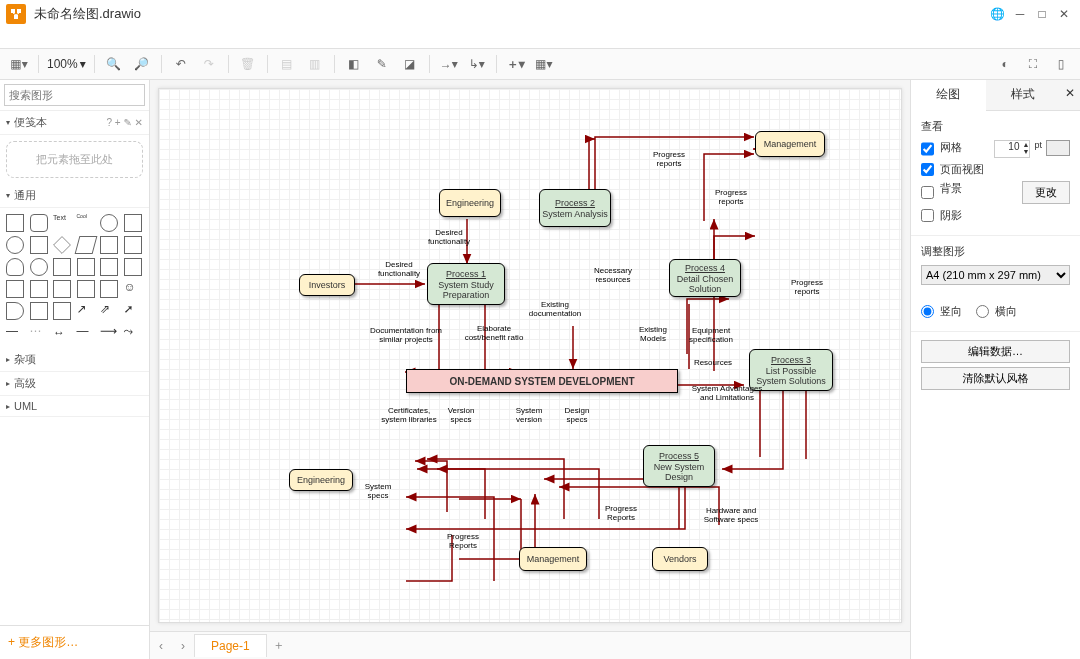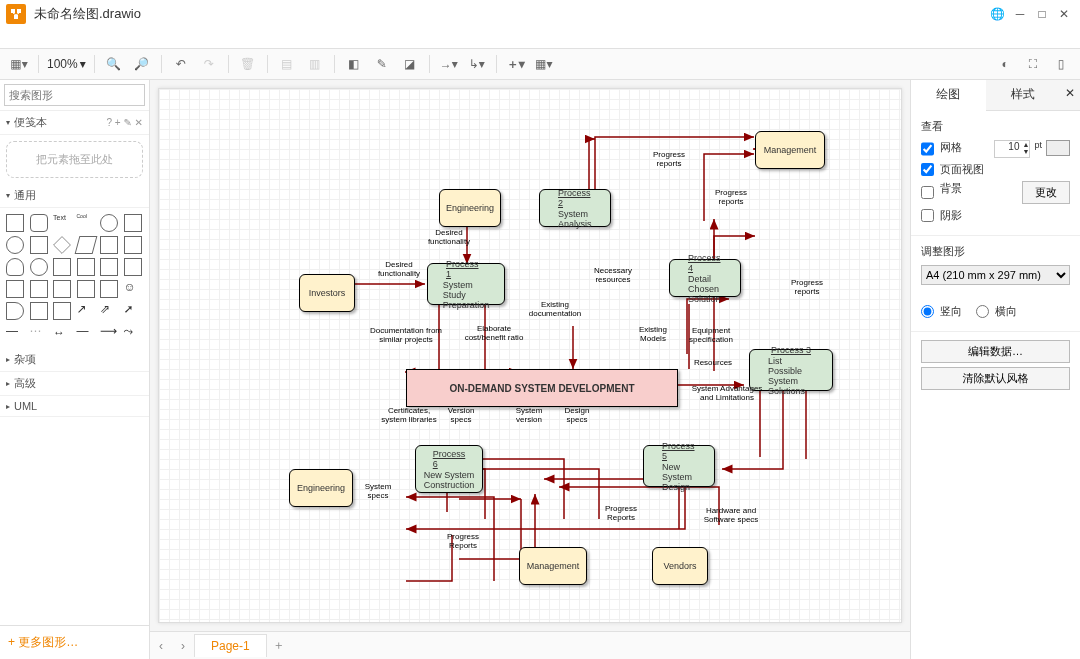--- a/index.html
+++ b/index.html
@@ -33,21 +33,21 @@
   linear-gradient(#f0f0f0 1px, transparent 1px),
   linear-gradient(90deg, #f0f0f0 1px, transparent 1px),
   linear-gradient(#e8e8e8 1px, transparent 1px),
   linear-gradient(90deg, #e8e8e8 1px, transparent 1px);
   background-size: 10px 10px, 10px 10px, 50px 50px, 50px 50px;
   background-color: #fff;
   border: 1px solid #ddd;
   margin: 8px;
   box-shadow: 0 0 4px rgba(0,0,0,0.1);
 }
-.box { position: absolute; border: 1.5px solid #000; border-radius: 6px; font-size: 9px; display: flex; flex-direction: column; align-items: center; justify-content: center; padding: 18px; box-shadow: 2px 2px 3px rgba(0,0,0,0.3); }
+.box { position: absolute; border: 1.5px solid #000; border-radius: 6px; font-size: 9px; text-align: center; display: flex; flex-direction: column; align-items: center; justify-content: center; padding: 2px; box-shadow: 2px 2px 3px rgba(0,0,0,0.3); }
 .box.green { background: #d5e8d4; }
 .box.yellow { background: #fff2cc; }
 .box.pink { background: #f8cecc; border-radius: 0; font-weight: bold; font-size: 10px; }
 .box .heading { text-decoration: underline; font-weight: 500; margin-bottom: 1px; }
 .lbl { position: absolute; font-size: 8px; color: #000; text-align: center; line-height: 1.1; }
 .tabs { height: 28px; border-top: 1px solid #e0e0e0; display: flex; align-items: center; background: #fafafa; }
 .tab-arrow { width: 22px; text-align: center; color: #888; cursor: pointer; }
 .tab { padding: 4px 16px; background: #fff; border: 1px solid #e0e0e0; border-bottom: none; color: #f08705; font-size: 12px; cursor: pointer; }
 .tab-add { width: 24px; text-align: center; color: #888; cursor: pointer; }
 .sidebar-right { width: 170px; border-left: 1px solid #e0e0e0; background: #fff; display: flex; flex-direction: column; }
@@ -263,24 +263,20 @@
           <span>System Analysis</span>
         </div>
       <div class="box green" style="left:510px;top:170px;width:72px;height:38px">
           <span class="heading">Process 4</span>
           <span>Detail Chosen Solution</span>
         </div>
       <div class="box green" style="left:590px;top:260px;width:84px;height:42px">
           <span class="heading">Process 3</span>
           <span>List Possible System Solutions</span>
         </div>
-      <div class="box green" style="left:256px;top:356px;width:68px;height:48px">
-          <span class="heading">Process 6</span>
-          <span>New System Construction</span>
-        </div>
       <div class="box green" style="left:484px;top:356px;width:72px;height:42px">
           <span class="heading">Process 5</span>
           <span>New System Design</span>
         </div>
 
       <div class="box pink" style="left:247px;top:280px;width:272px;height:24px">
           <span>ON-DEMAND SYSTEM DEVELOPMENT</span>
         </div>
 
       <div class="lbl" style="left:214px;top:172px;width:52px">Desired functionality</div>

